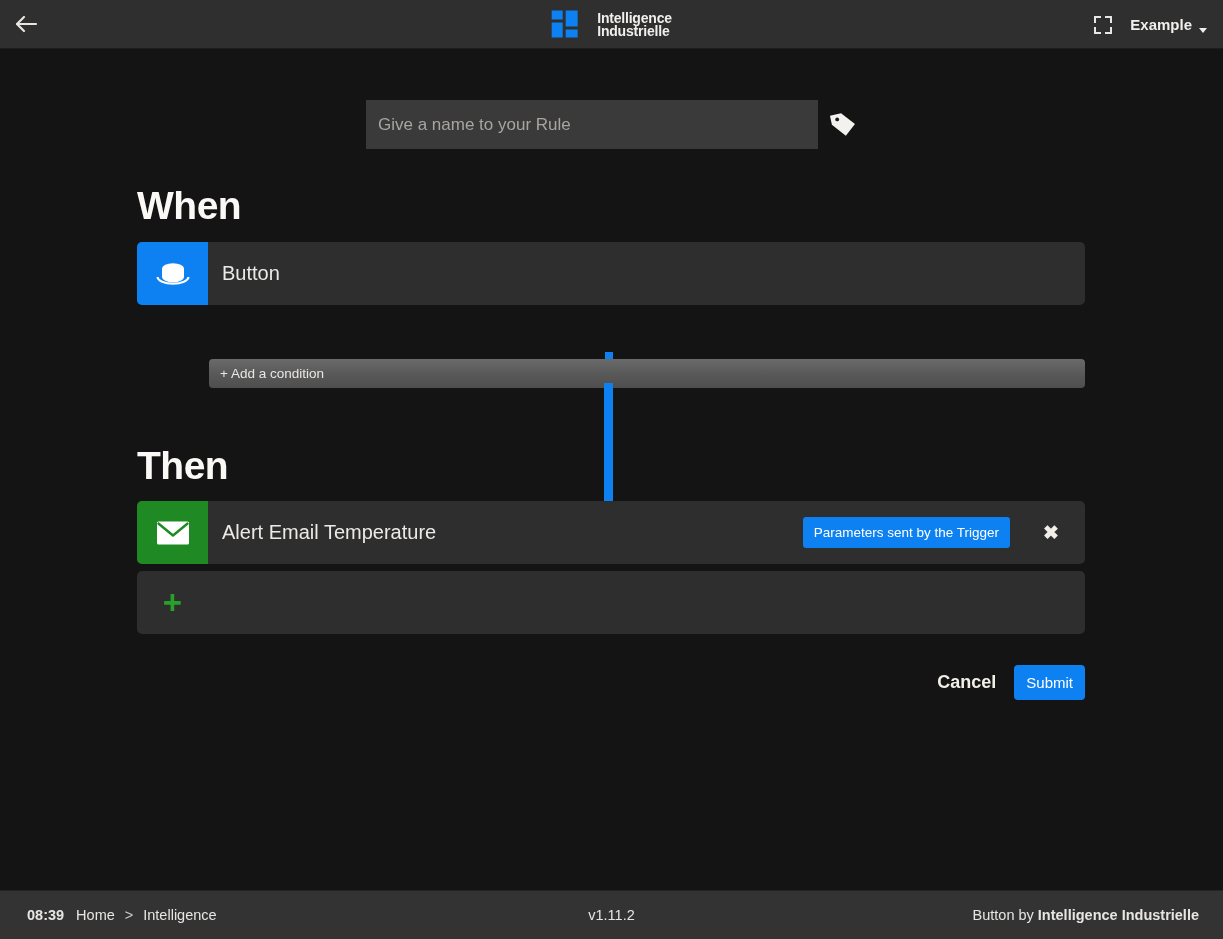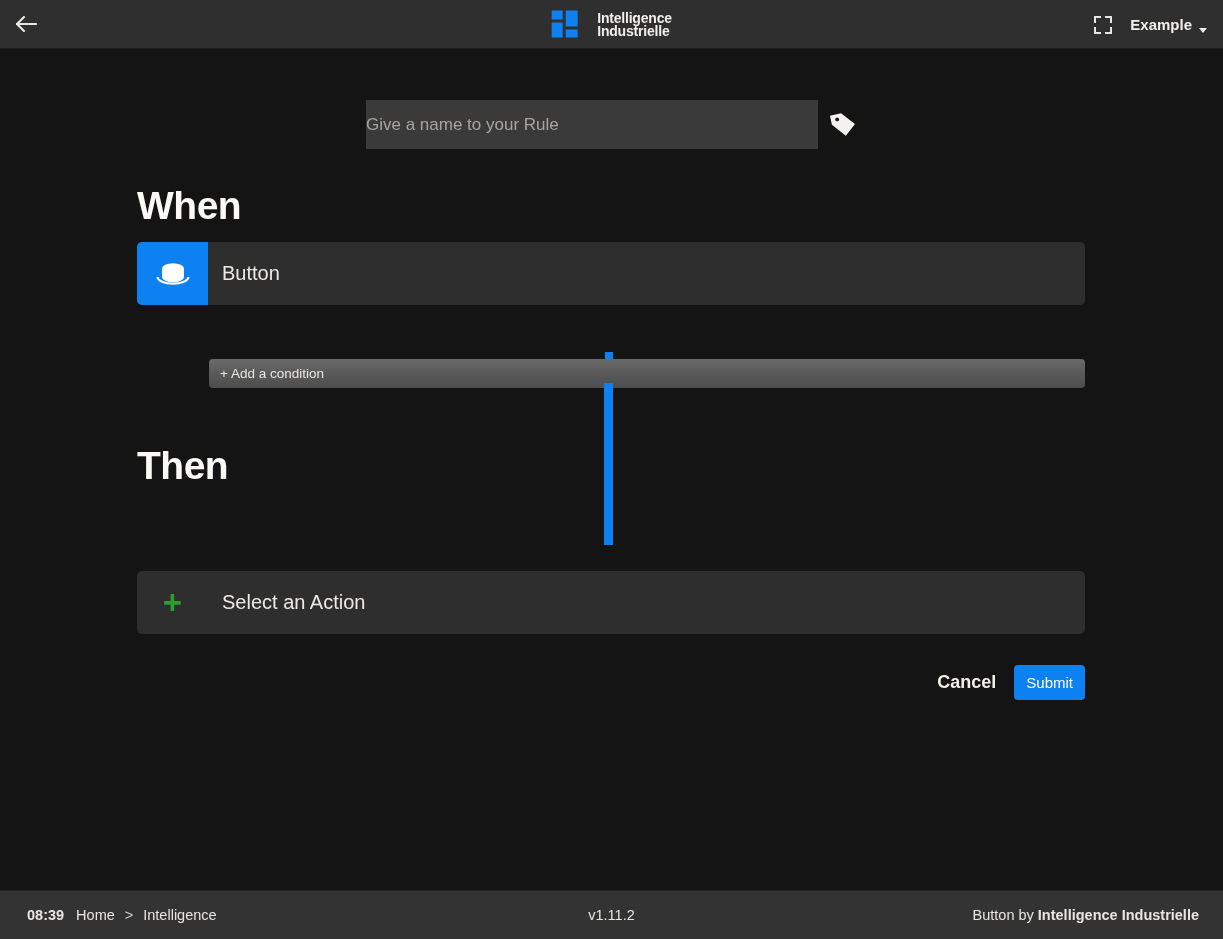--- a/index.html
+++ b/index.html
@@ -82,21 +82,21 @@
     position: absolute; left: 366px; top: 51px;
     display: flex; align-items: center; gap: 10px;
   }
   .name-input {
     width: 452px; height: 49px;
     background: #3a3a3a;
     border: none; outline: none;
     color: #e8e6e3;
     font-size: 17px;
     font-family: "Liberation Sans", sans-serif;
-    padding: 0 0;
+    padding: 0 12px;
   }
   .name-input::placeholder { color: #a8a5a0; }
   .tag-icon { width: 30px; height: 30px; cursor: pointer; }
 
   .section-title {
     position: absolute;
     left: 137px;
     font-size: 39px;
     font-weight: bold;
     color: #fbf9f6;
@@ -300,26 +300,36 @@
   <div class="connector-nub"></div>
 
   <div class="add-condition">
     <span>+ Add a condition</span>
   </div>
 
   <div class="connector"></div>
 
   <div class="section-title title-then">Then</div>
 
+  <div class="rule-row row-action">
+    <div class="row-icon icon-green">
+      <svg width="38" height="30" viewBox="0 0 38 30" aria-hidden="true">
+        <rect x="3" y="3.5" width="32" height="23" rx="1.5" fill="#ffffff"></rect>
+        <path d="M3.8 5 L19 17.5 L34.2 5" fill="none" stroke="#1f8a24" stroke-width="2.4" stroke-linejoin="round"></path>
+      </svg>
+    </div>
+    <div class="row-label">Alert Email Temperature</div>
+    <div class="params-badge">Parameters sent by the Trigger</div>
+    <div class="row-close">✖</div>
+  </div>
 
   <div class="rule-row row-select">
     <div class="row-icon">
       <span class="plus-icon">+</span>
     </div>
-    <div class="row-label">Select an Action</div>
   </div>
 
   <div class="form-actions">
     <button class="btn-cancel">Cancel</button>
     <button class="btn-submit">Submit</button>
   </div>
 
 </div>
 
 <div class="statusbar">

